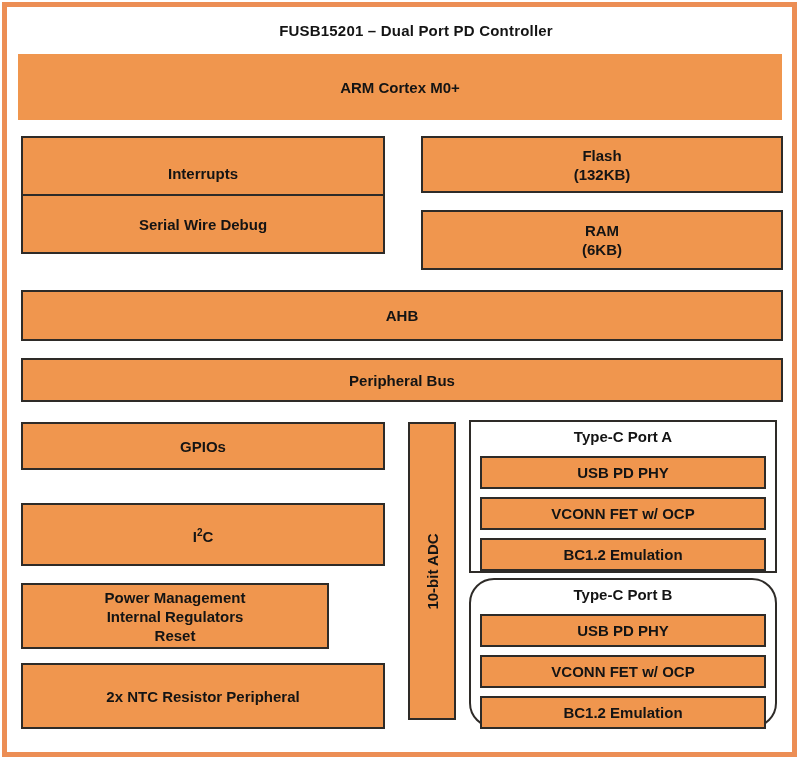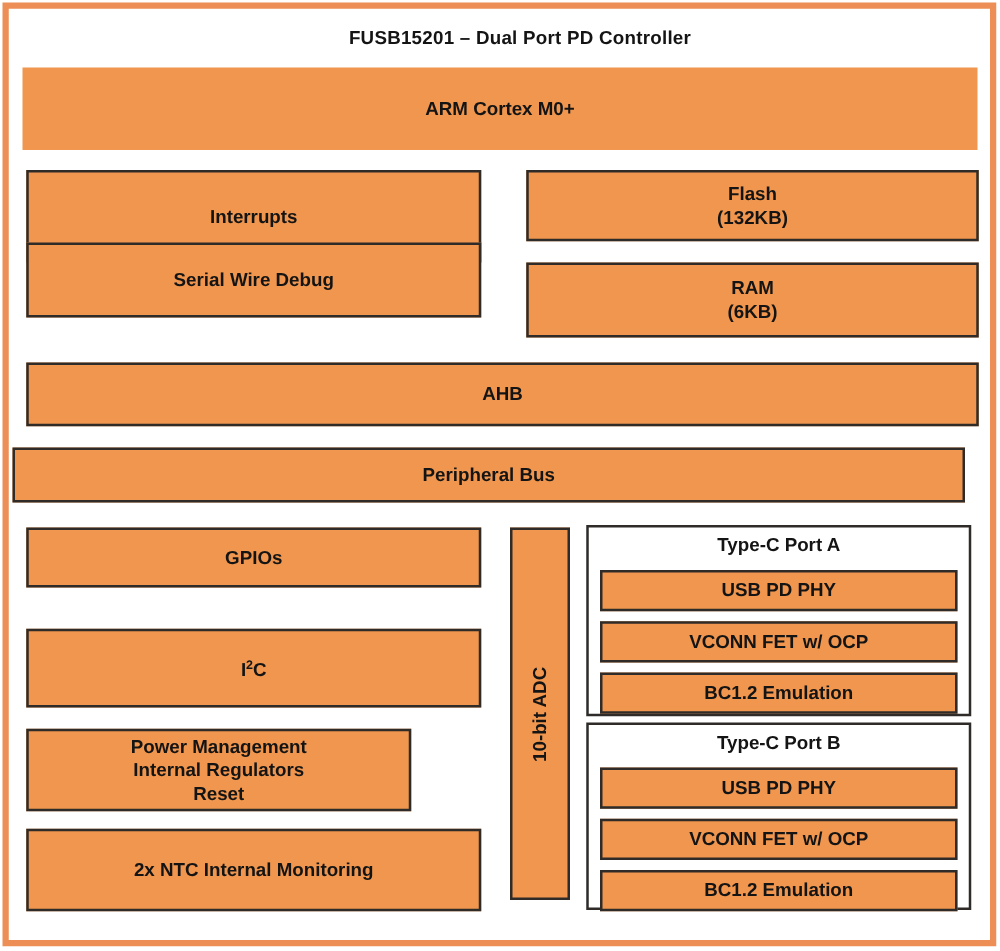--- a/index.html
+++ b/index.html
@@ -44,21 +44,21 @@
     line-height: 19px;
   }
   .blk.no-border { border: none; }
   
   .arm        { left: 18px;  top: 54px;  width: 764px; height: 66px; }
   .interrupts { left: 21px;  top: 136px; width: 364px; height: 74px; }
   .flash      { left: 421px; top: 136px; width: 362px; height: 57px; }
   .swd        { left: 21px;  top: 194px; width: 364px; height: 60px; }
   .ram        { left: 421px; top: 210px; width: 362px; height: 60px; }
   .ahb        { left: 21px;  top: 290px; width: 762px; height: 51px; }
-  .peripheral { left: 10px;  top: 358px; width: 762px; height: 44px; }
+  .peripheral { left: 21px;  top: 358px; width: 762px; height: 44px; }
   
   .gpios      { left: 21px;  top: 422px; width: 364px; height: 48px; text-align: center; }
   .i2c        { left: 21px;  top: 503px; width: 364px; height: 63px; }
   .power      { left: 21px;  top: 583px; width: 308px; height: 66px; }
   .ntc        { left: 21px;  top: 663px; width: 364px; height: 66px; }
   
   .adc        { left: 408px; top: 422px; width: 48px;  height: 298px; }
   .adc .vert  {
     transform: rotate(-90deg);
     white-space: nowrap;
@@ -67,21 +67,21 @@
   .port-group {
     position: absolute;
     left: 469px; width: 308px;
     background: #ffffff;
     border: 2px solid var(--block-border, #2E2B28);
     display: flex;
     flex-direction: column;
     padding: 4px 9px 8px 9px;
   }
   .port-a { top: 420px; height: 153px; }
-  .port-b { top: 578px; height: 150px; }
+  .port-b { top: 578px; height: 150px; border-radius: 25px; }
   .port-title {
     text-align: center;
     font-size: 15px;
     font-weight: bold;
     height: 22px;
     line-height: 22px;
     flex: none;
   }
   .port-item {
     flex: none;
@@ -144,21 +144,21 @@
     <span><span>I</span><sup>2</sup><span>C</span></span>
   </div>
 
   <div class="blk power">
     <span>Power Management</span>
     <span>Internal Regulators</span>
     <span>Reset</span>
   </div>
 
   <div class="blk ntc">
-    <span>2x NTC Internal Monitoring</span>
+    <span>2x NTC Resistor Peripheral</span>
   </div>
 
   <div class="blk adc">
     <span class="vert">10-bit ADC</span>
   </div>
 
   <div class="port-group port-a">
     <div class="port-title">Type-C Port A</div>
     <div class="port-item">
       <span>USB PD PHY</span>

